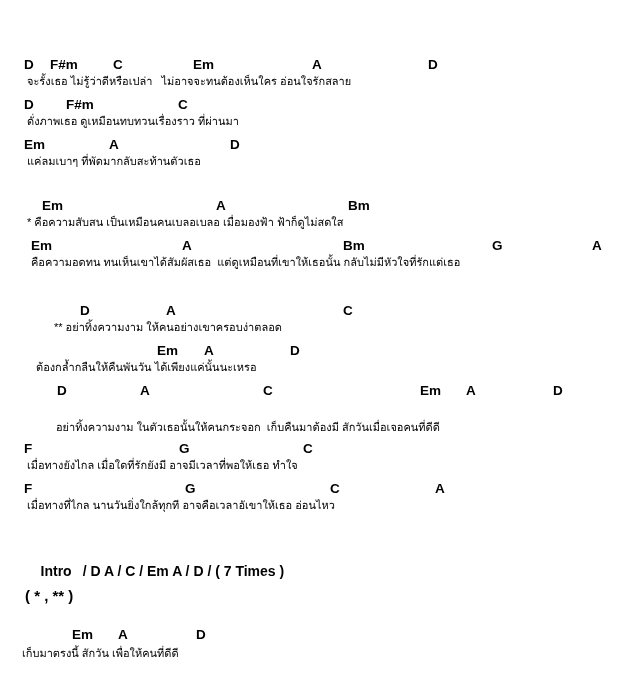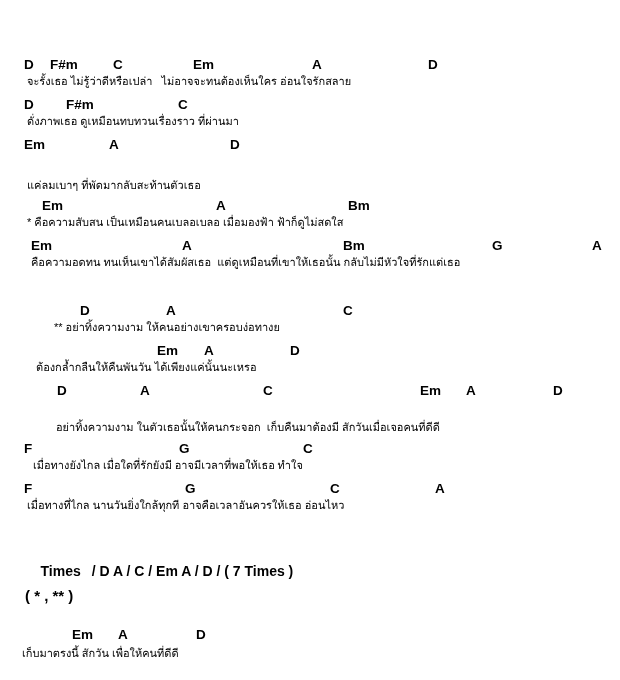--- a/index.html
+++ b/index.html
@@ -69,76 +69,76 @@
         <span class="chord" style="left: 24px;">D</span>
         <span class="chord" style="left: 66px;">F#m</span>
         <span class="chord" style="left: 178px;">C</span>
       </div>
       <div class="lyric-row" style="top: 111px; left: 27px; text-align: center;">ดั่งภาพเธอ ดูเหมือนทบทวนเรื่องราว ที่ผ่านมา</div>
       <div class="chord-row" style="top: 137px;">
         <span class="chord" style="left: 24px;">Em</span>
         <span class="chord" style="left: 109px;">A</span>
         <span class="chord" style="left: 230px;">D</span>
       </div>
-      <div class="lyric-row" style="top: 151px; left: 27px; margin-top: 24px;">แค่ลมเบาๆ ที่พัดมากลับสะท้านตัวเธอ</div>
+      <div class="lyric-row" style="top: 151px; left: 27px;">แค่ลมเบาๆ ที่พัดมากลับสะท้านตัวเธอ</div>
       <div class="chord-row" style="top: 198px;">
         <span class="chord" style="left: 42px;">Em</span>
         <span class="chord" style="left: 216px;">A</span>
         <span class="chord" style="left: 348px;">Bm</span>
       </div>
       <div class="lyric-row" style="top: 212px; left: 27px;">* คือความสับสน เป็นเหมือนคนเบลอเบลอ เมื่อมองฟ้า ฟ้าก็ดูไม่สดใส</div>
       <div class="chord-row" style="top: 238px;">
         <span class="chord" style="left: 31px;">Em</span>
         <span class="chord" style="left: 182px;">A</span>
         <span class="chord" style="left: 343px;">Bm</span>
         <span class="chord" style="left: 492px;">G</span>
         <span class="chord" style="left: 592px;">A</span>
       </div>
       <div class="lyric-row" style="top: 252px; left: 31px;">คือความอดทน ทนเห็นเขาได้สัมผัสเธอ  แต่ดูเหมือนที่เขาให้เธอนั้น กลับไม่มีหัวใจที่รักแต่เธอ</div>
       <div class="chord-row" style="top: 303px;">
         <span class="chord" style="left: 80px;">D</span>
         <span class="chord" style="left: 166px;">A</span>
         <span class="chord" style="left: 343px;">C</span>
       </div>
-      <div class="lyric-row" style="top: 317px; left: 54px;">** อย่าทิ้งความงาม ให้คนอย่างเขาครอบง่อทางย</div>
+      <div class="lyric-row" style="top: 317px; left: 54px;">** อย่าทิ้งความงาม ให้คนอย่างเขาครอบง่าตลอด</div>
       <div class="chord-row" style="top: 343px;">
         <span class="chord" style="left: 157px;">Em</span>
         <span class="chord" style="left: 204px;">A</span>
         <span class="chord" style="left: 290px;">D</span>
       </div>
       <div class="lyric-row" style="top: 357px; left: 36px;">ต้องกล้ำกลืนให้คืนพันวัน ได้เพียงแค่นั้นนะเหรอ</div>
       <div class="chord-row" style="top: 383px;">
         <span class="chord" style="left: 57px;">D</span>
         <span class="chord" style="left: 140px;">A</span>
         <span class="chord" style="left: 263px;">C</span>
         <span class="chord" style="left: 420px;">Em</span>
         <span class="chord" style="left: 466px;">A</span>
         <span class="chord" style="left: 553px;">D</span>
       </div>
       <div class="lyric-row" style="top: 397px; left: 56px; margin-top: 20px;">อย่าทิ้งความงาม ในตัวเธอนั้นให้คนกระจอก  เก็บคืนมาต้องมี สักวันเมื่อเจอคนที่ดีดี</div>
       <div class="chord-row" style="top: 441px;">
         <span class="chord" style="left: 24px;">F</span>
         <span class="chord" style="left: 179px;">G</span>
         <span class="chord" style="left: 303px;">C</span>
       </div>
-      <div class="lyric-row" style="top: 455px; left: 33px; font-family: Liberation Serif, serif;">เมื่อทางยังไกล เมื่อใดที่รักยังมี อาจมีเวลาที่พอให้เธอ ทำใจ</div>
+      <div class="lyric-row" style="top: 455px; left: 27px;">เมื่อทางยังไกล เมื่อใดที่รักยังมี อาจมีเวลาที่พอให้เธอ ทำใจ</div>
       <div class="chord-row" style="top: 481px;">
         <span class="chord" style="left: 24px;">F</span>
         <span class="chord" style="left: 185px;">G</span>
         <span class="chord" style="left: 330px;">C</span>
         <span class="chord" style="left: 435px;">A</span>
       </div>
-      <div class="lyric-row" style="top: 495px; left: 27px;">เมื่อทางที่ไกล นานวันยิ่งใกล้ทุกที อาจคือเวลาอันควรให้เธอ อ่อนไหว</div>
+      <div class="lyric-row" style="top: 495px; left: 27px;">เมื่อทางที่ไกล นานวันยิ่งใกล้ทุกที อาจคือเวลาอัเขาให้เธอ อ่อนไหว</div>
       <div class="chord-row" style="top: 627px;">
         <span class="chord" style="left: 72px;">Em</span>
         <span class="chord" style="left: 118px;">A</span>
         <span class="chord" style="left: 196px;">D</span>
       </div>
       <div class="lyric-row" style="top: 643px; left: 22px;">เก็บมาตรงนี้ สักวัน เพื่อให้คนที่ดีดี</div>
     </div>
 
   <div class="section-line instru-line">
-    <span>Times</span><span class="prog">/ D A / C / Em A / D / ( 7 Times )</span>
+    <span>Intro</span><span class="prog">/ D A / C / Em A / D / ( 7 Times )</span>
   </div>
 
   <div class="section-line repeat-line">( * , ** )</div>
 
 </div>
 
 </body></html>

